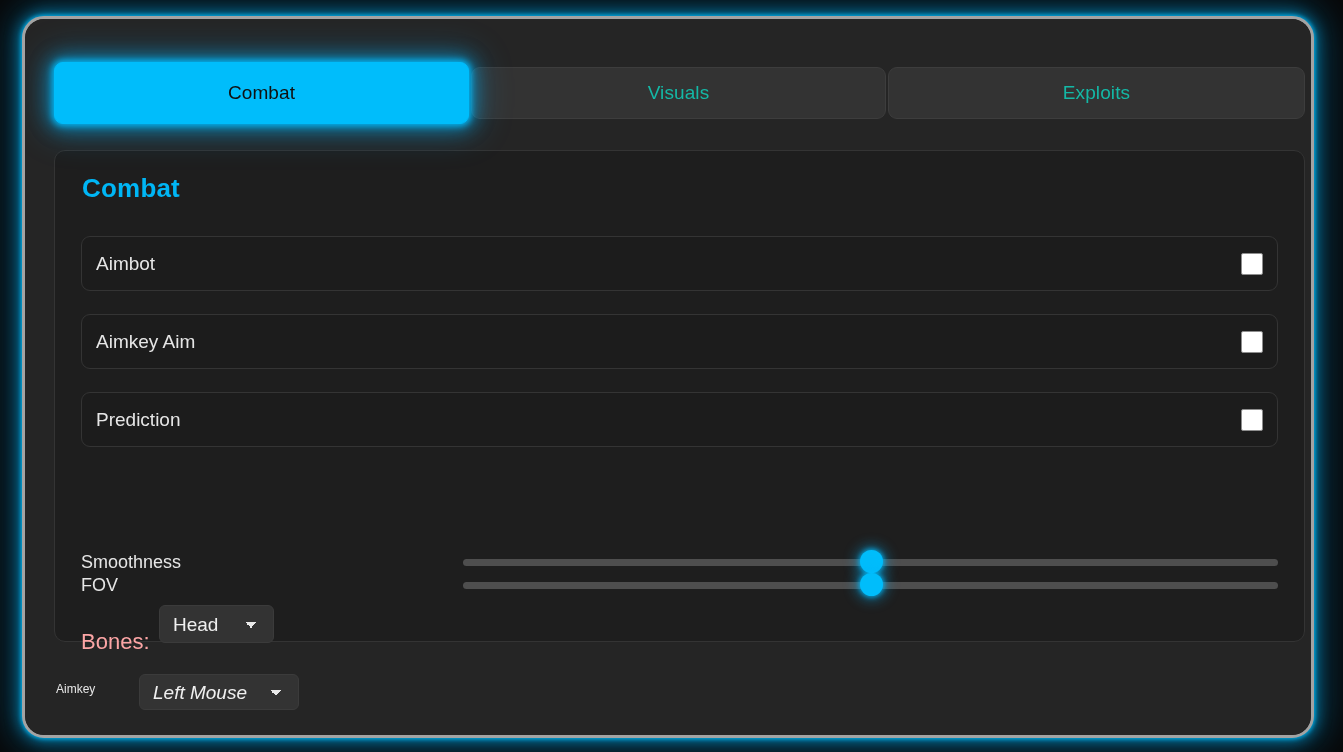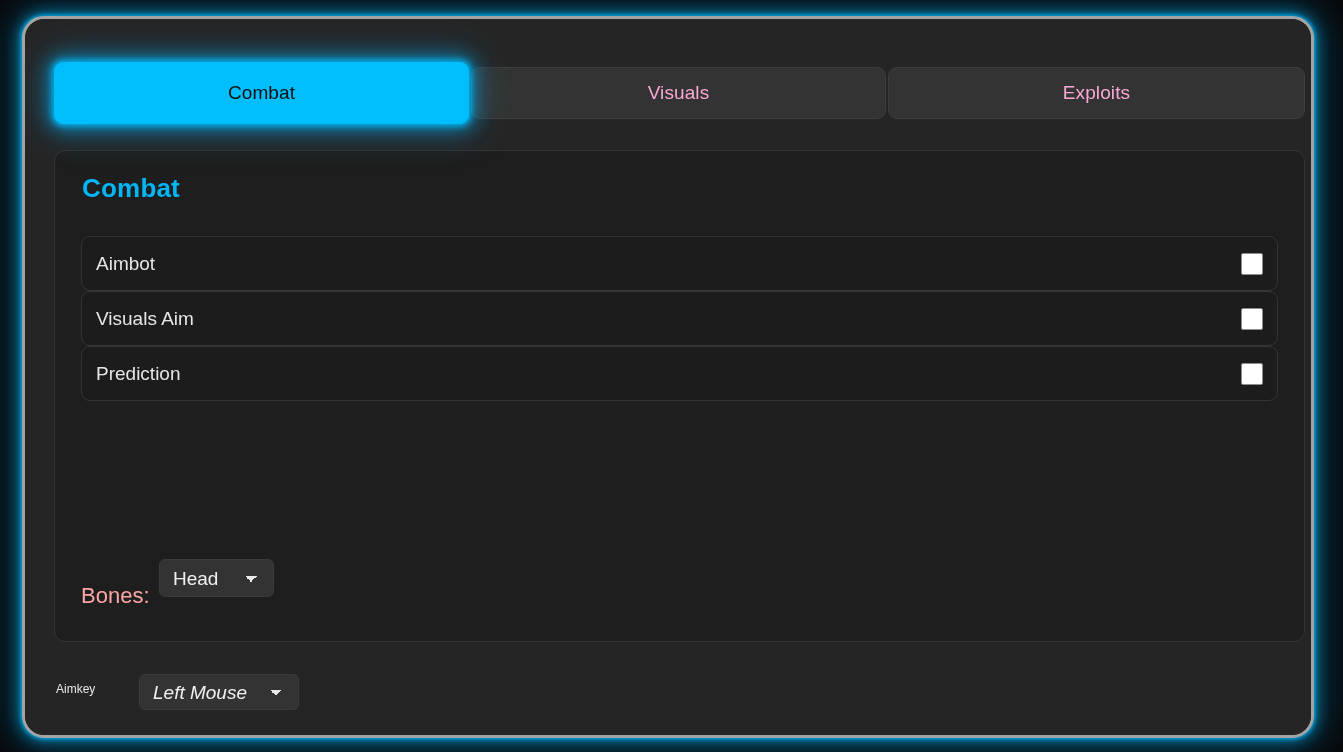--- a/index.html
+++ b/index.html
@@ -51,21 +51,21 @@
     height: 56px;
   }
 
   .tab {
     position: absolute;
     top: 0;
     height: 52px;
     background: #333333;
     border: 1px solid #3d3d3d;
     border-radius: 9px;
-    color: #f9a8d4;
+    color: #14b8a6;
     font-size: 19px;
     line-height: 50px;
     text-align: center;
     cursor: pointer;
     user-select: none;
     letter-spacing: 0.1px;
   }
 
   .tab.active {
     top: -5px;
@@ -111,20 +111,21 @@
   #toggle-list {
     position: absolute;
     left: 26px;
     top: 85px;
     width: 1197px;
   }
 
   .toggle-row {
     position: relative;
     height: 55px;
+    margin-bottom: 23px;
     background: #1c1c1c;
     border: 1px solid #343434;
     border-radius: 9px;
     cursor: pointer;
   }
 
   .toggle-label {
     position: absolute;
     left: 14px;
     top: 50%;
@@ -295,35 +296,49 @@
       <div id="section-title">Combat</div>
 
       <div id="toggle-list">
 
         <div class="toggle-row">
           <span class="toggle-label">Aimbot</span>
           <span class="toggle-box"></span>
         </div>
 
         <div class="toggle-row">
-          <span class="toggle-label">Visuals Aim</span>
+          <span class="toggle-label">Aimkey Aim</span>
           <span class="toggle-box"></span>
         </div>
 
         <div class="toggle-row">
           <span class="toggle-label">Prediction</span>
           <span class="toggle-box"></span>
         </div>
 
 
       </div>
 
       <div id="controls">
 
-
+        <div class="ctl-row">
+          <span class="ctl-label">Smoothness</span>
+          <div class="slider">
+            <div class="track"></div>
+            <div class="thumb" style="left: 50%;"></div>
+          </div>
+        </div>
+
+        <div class="ctl-row">
+          <span class="ctl-label">FOV</span>
+          <div class="slider">
+            <div class="track"></div>
+            <div class="thumb" style="left: 50%;"></div>
+          </div>
+        </div>
 
         <div id="bones-row">
           <span id="bones-label">Bones:</span>
           <select class="sel" id="bones-select"><option value="Head">Head</option><option value="Neck">Neck</option><option value="Torso">Torso</option><option value="Random">Random</option></select>
         </div>
 
       </div>
     </div>
 
     <div id="aimkey-row">

